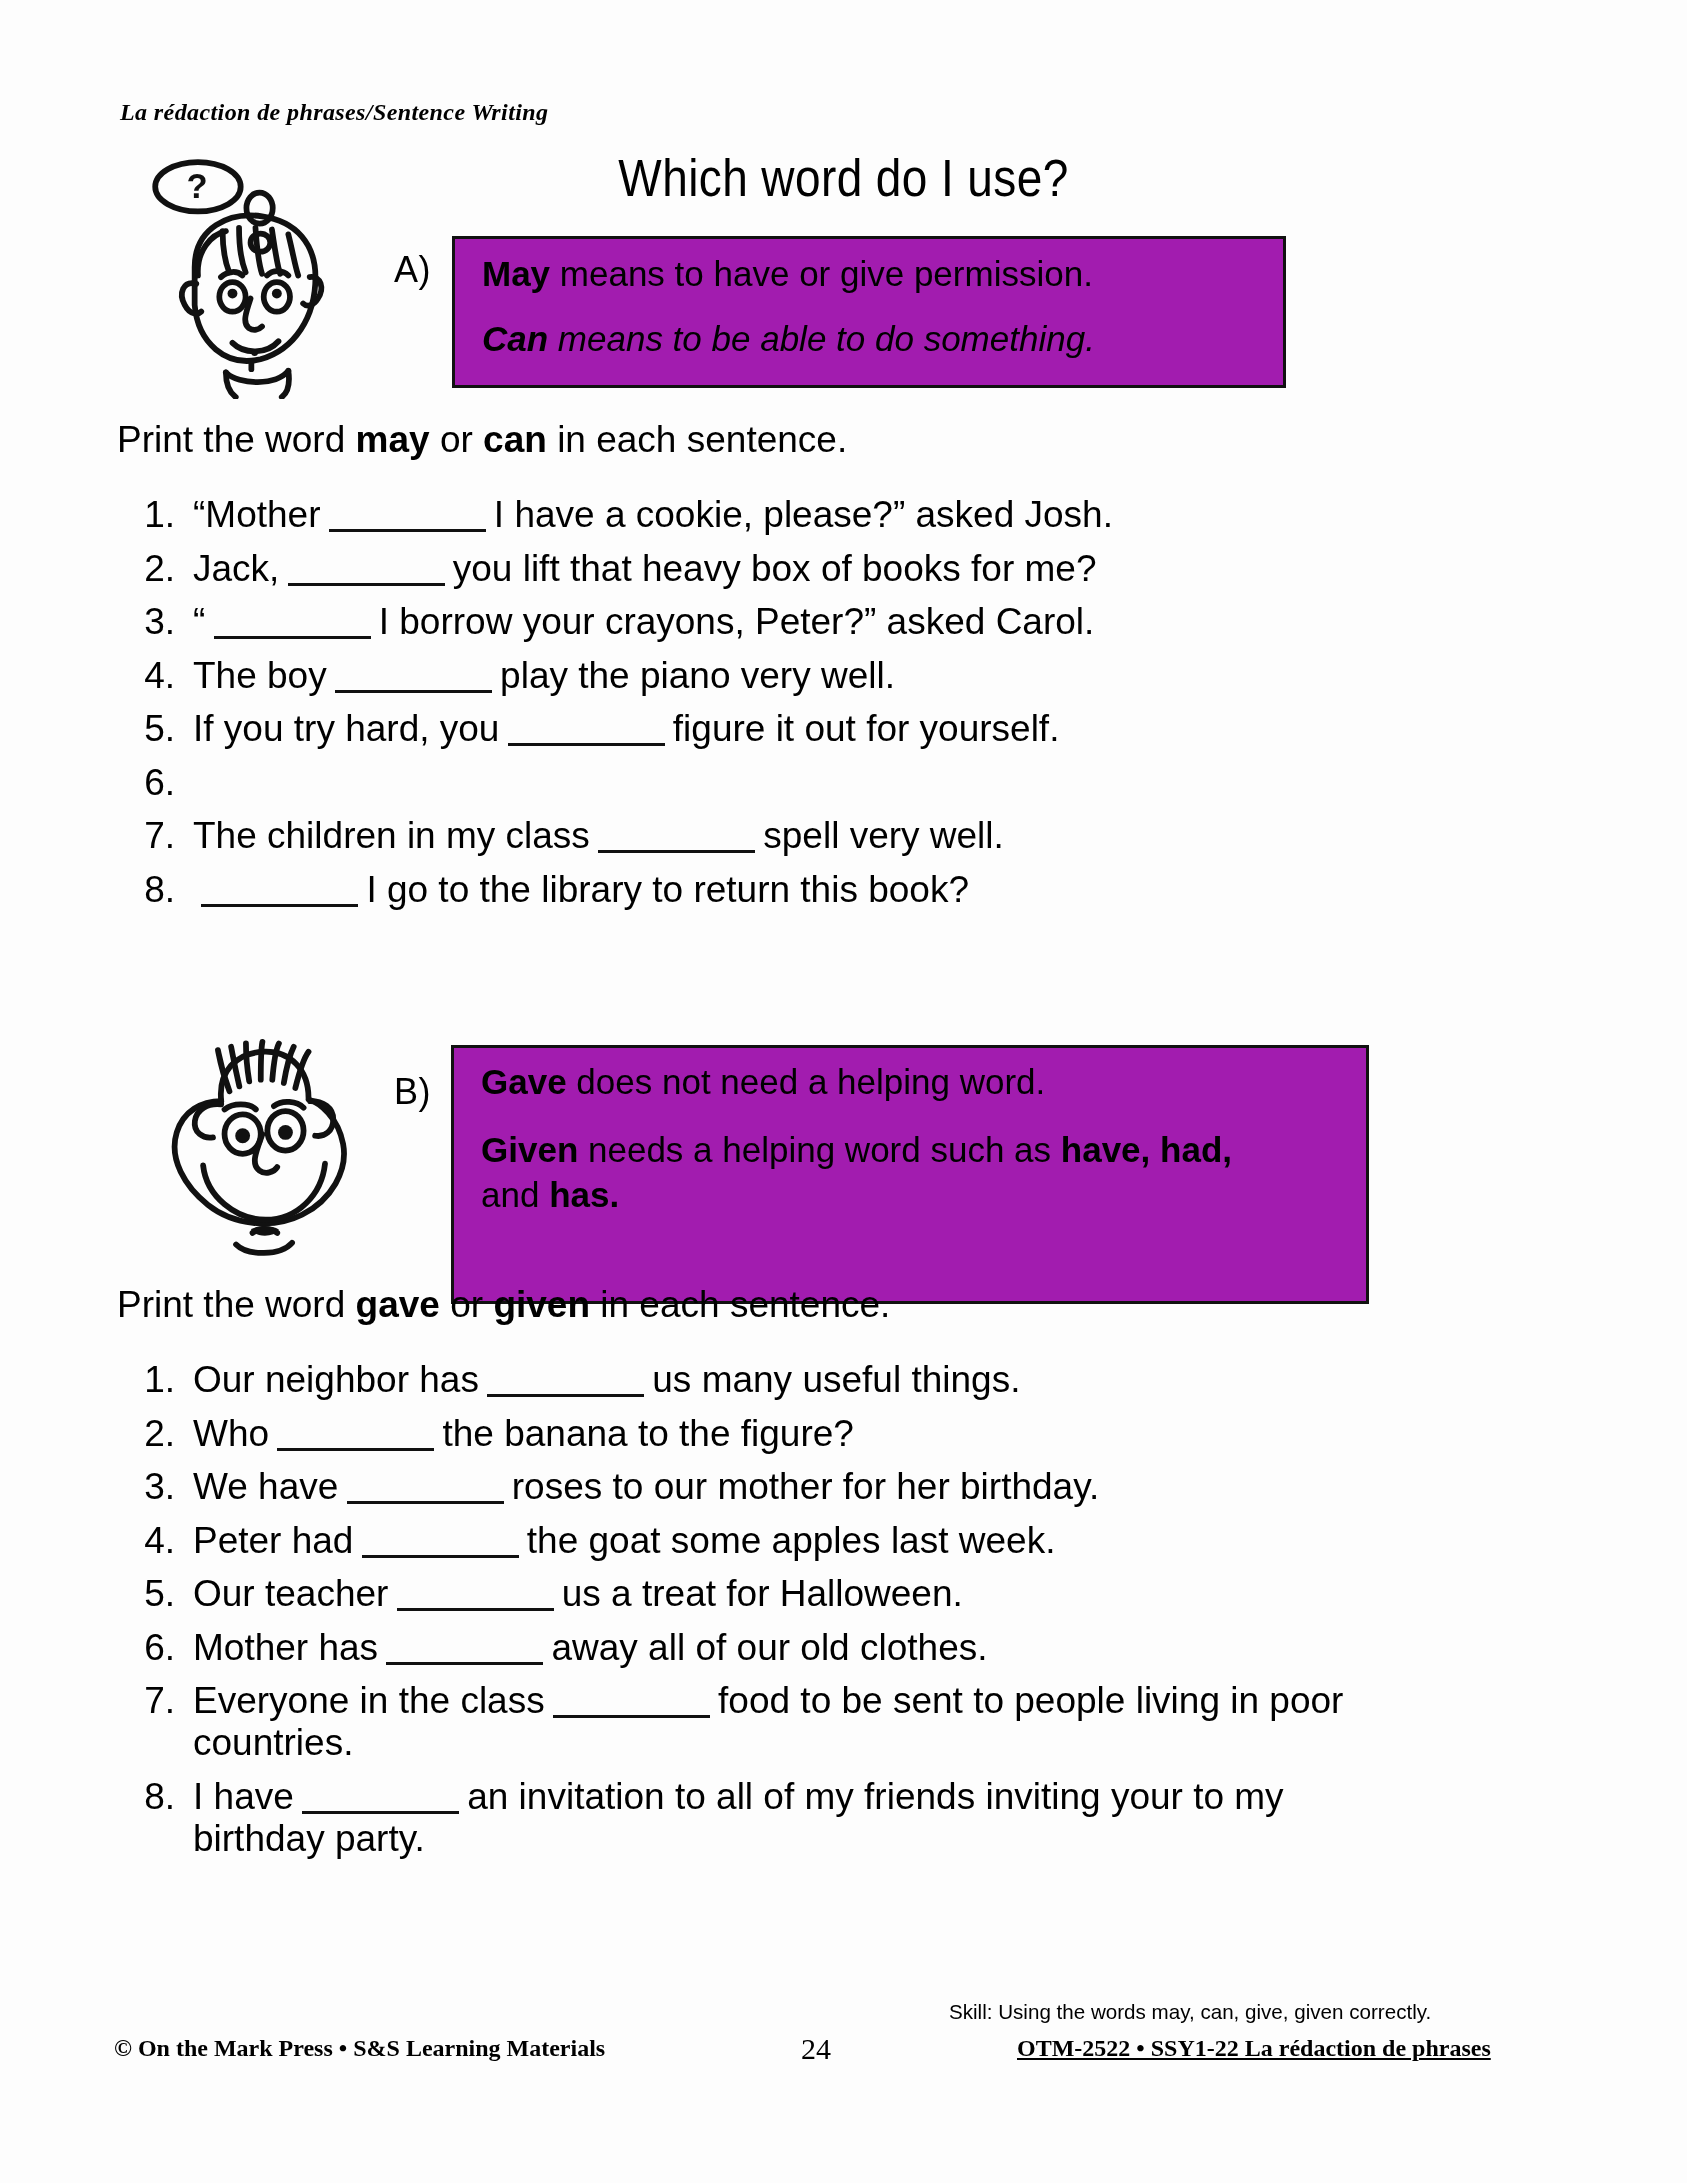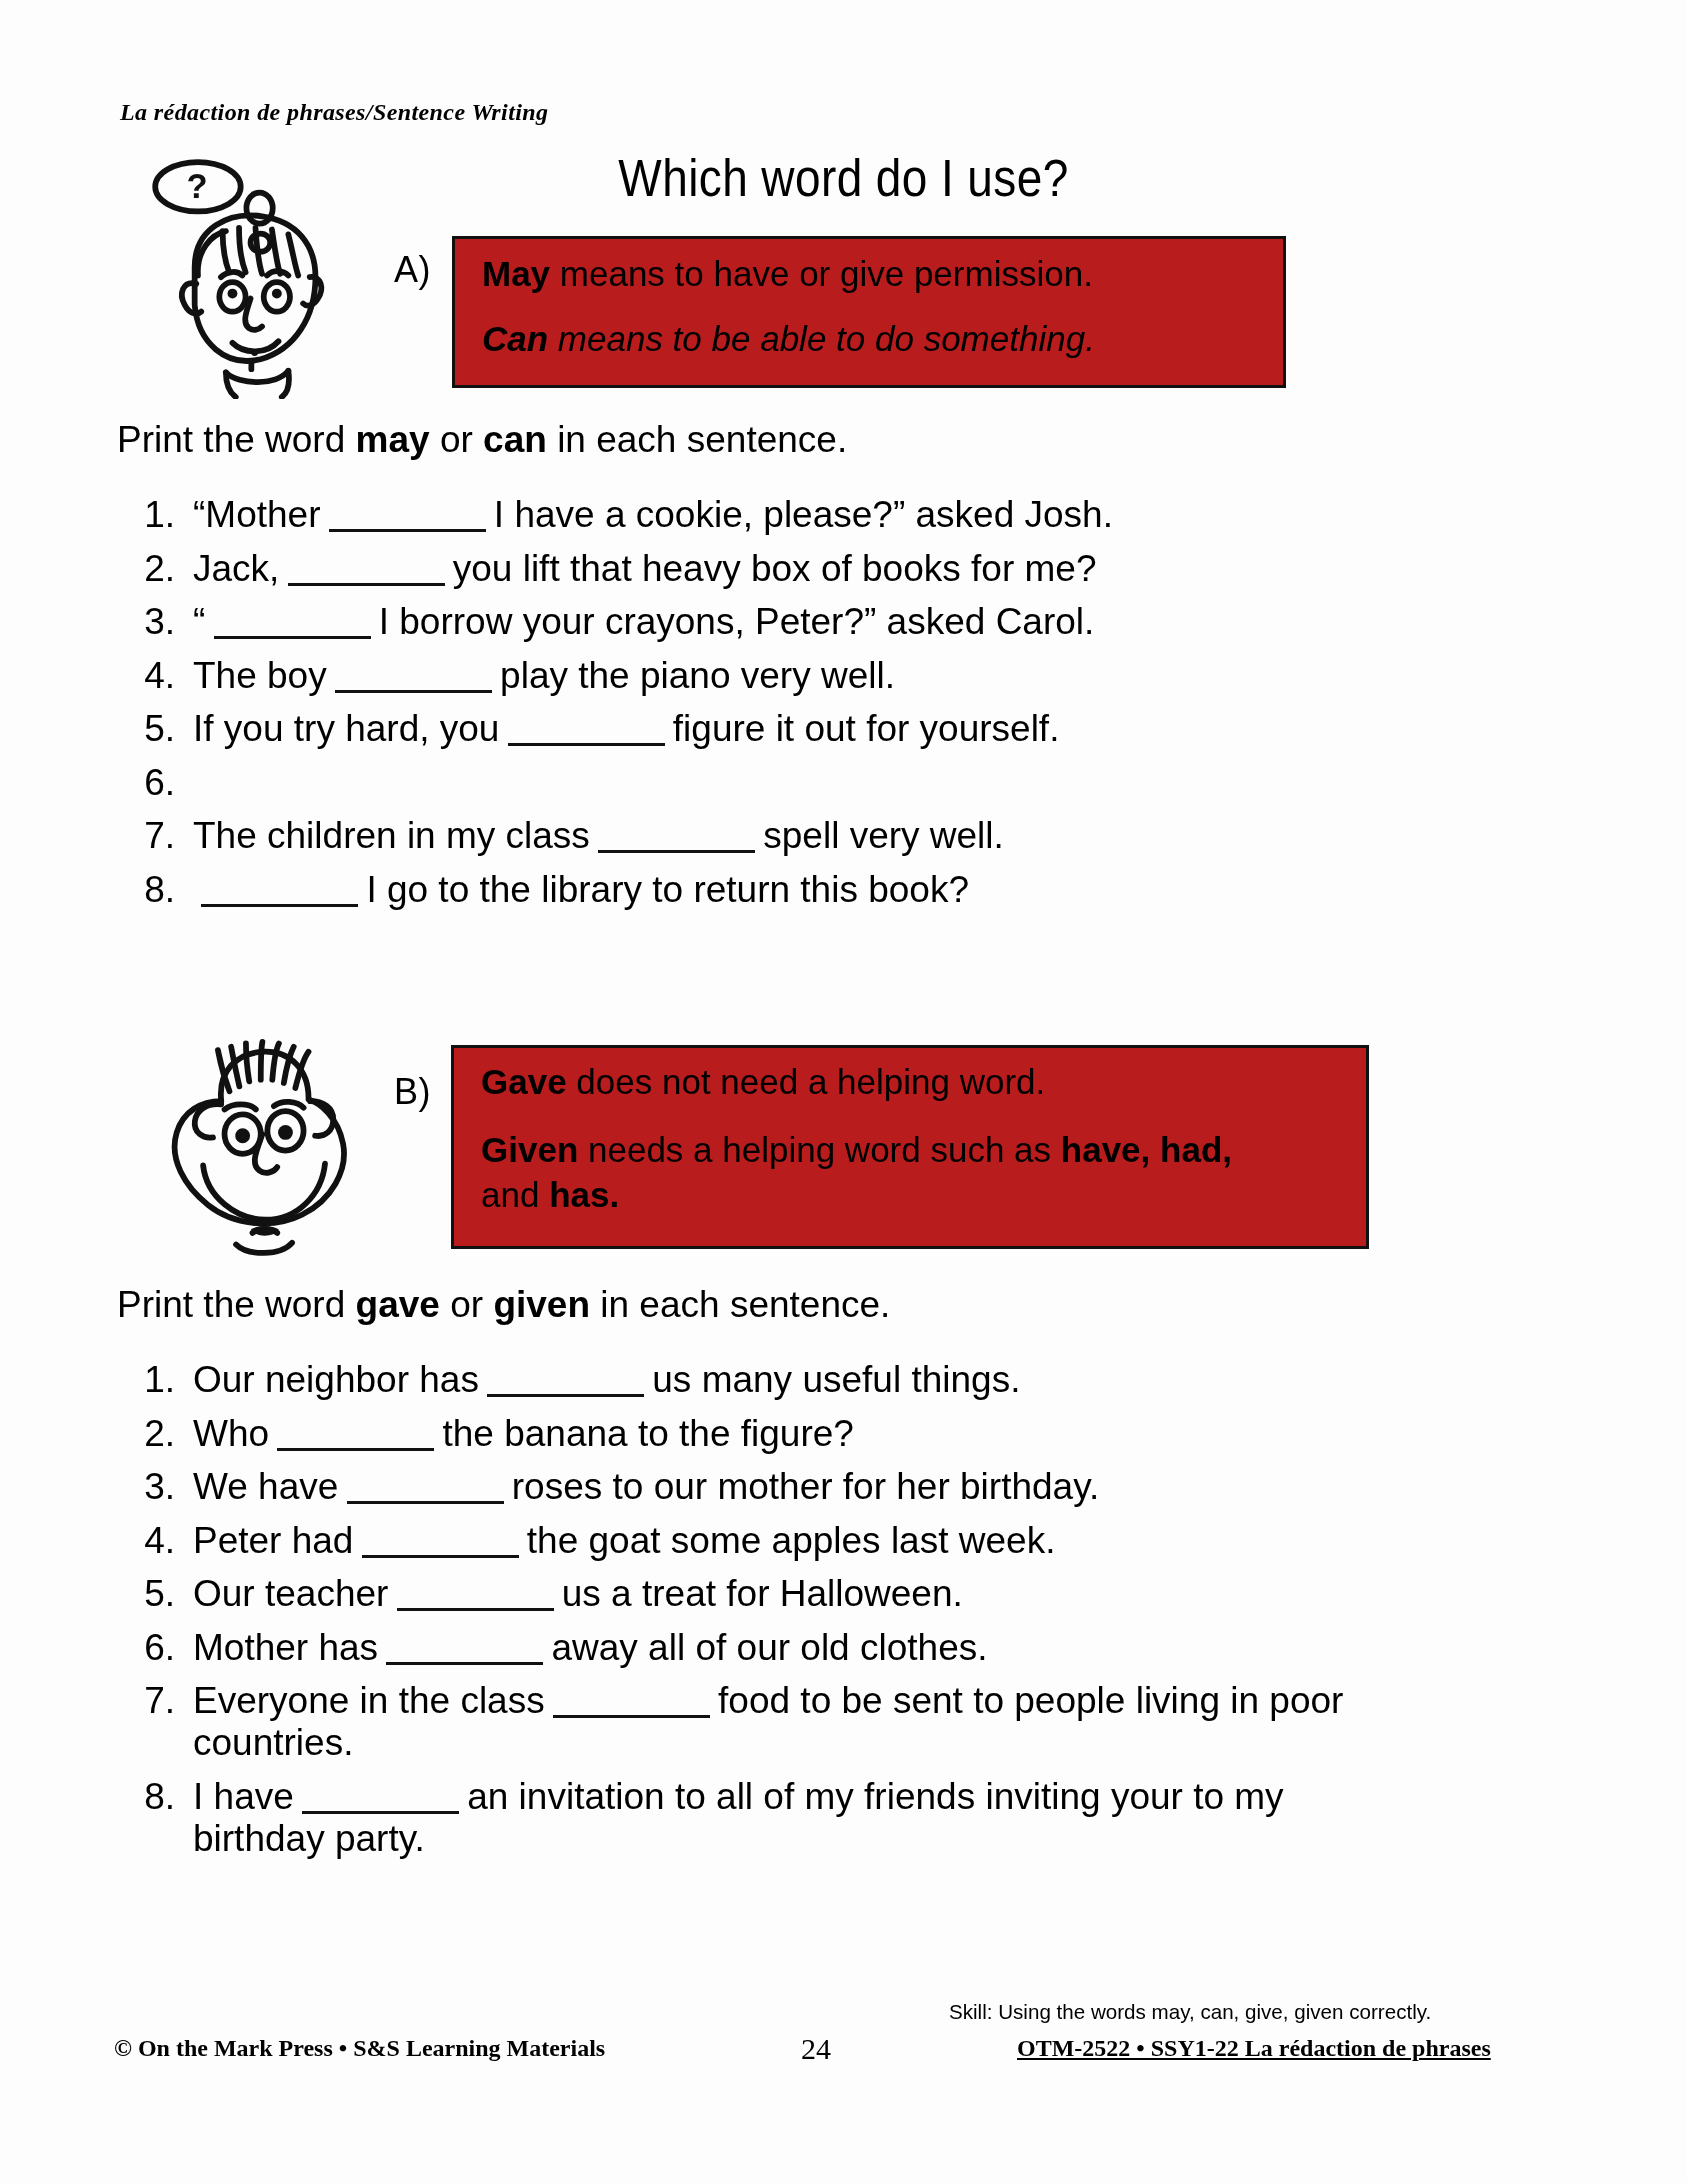--- a/index.html
+++ b/index.html
@@ -58,25 +58,25 @@
     position: absolute;
     font-size: 36px;
     letter-spacing: 0.4px;
   }
   .label-a { left: 394px; top: 249px; }
   .label-b { left: 394px; top: 1071px; }
 
   .def-box {
     position: absolute;
     border: 3.3px solid #111;
-    background: #b91c1c;
+    background: #a21caf;
     box-sizing: border-box;
   }
   .box-a { left: 452px; top: 236px; width: 834px; height: 152px; }
-  .box-b { left: 451px; top: 1045px; width: 918px; height: 204px; }
+  .box-b { left: 451px; top: 1045px; width: 918px; height: 259px; }
 
   .def-line {
     position: absolute;
     font-size: 35px;
     line-height: 1.28;
     white-space: nowrap;
   }
   .box-a .l1 { left: 27px; top: 13px; }
   .box-a .l2 { left: 27px; top: 78px; font-style: italic; }
   .box-b .l1 { left: 27px; top: 11.5px; }

